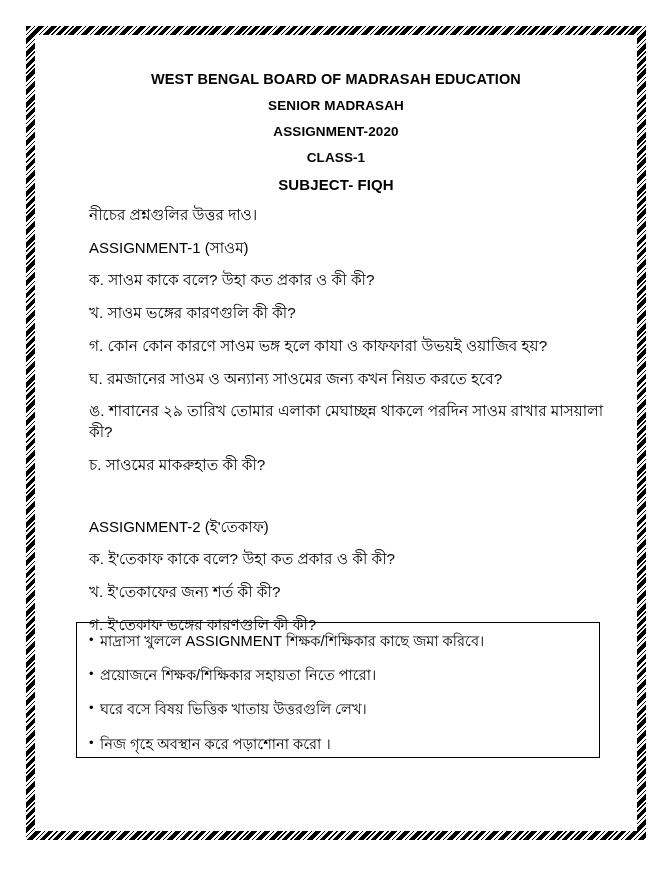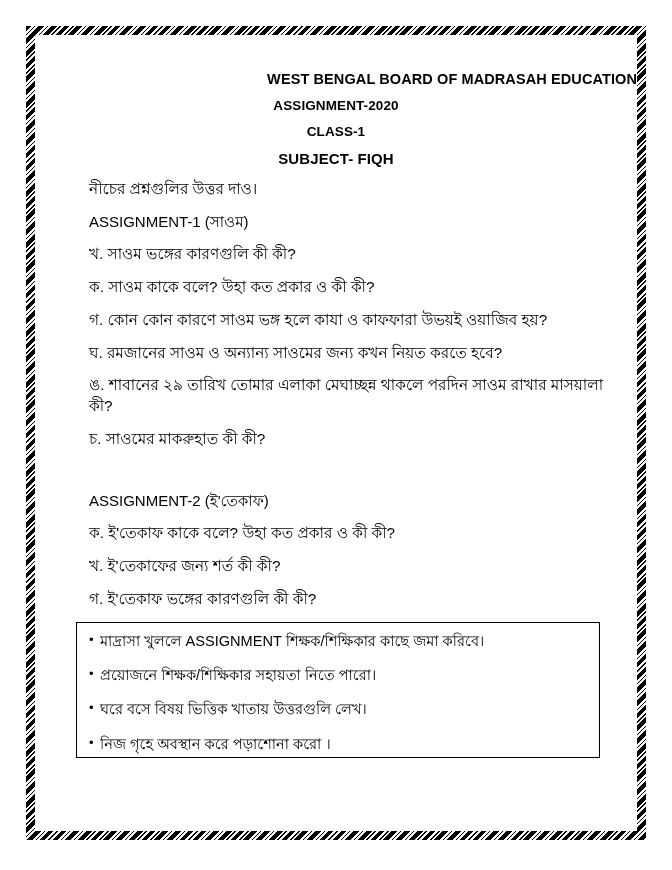--- a/index.html
+++ b/index.html
@@ -51,21 +51,21 @@
   
   .heading-block {
     padding-top: 36px;
     text-align: center;
   }
   .heading {
     font-weight: bold;
     letter-spacing: 0.1px;
     margin: 0 0 11px 0;
   }
-  .heading.h-main   { font-size: 14.5px; text-align: right; }
+  .heading.h-main   { font-size: 14.5px; }
   .heading.h-sub    { font-size: 13.5px; }
   .heading.h-sub2   { font-size: 13.5px; }
   .heading.h-sub3   { font-size: 13.5px; }
   .heading.h-sub4   { font-size: 15px; margin-bottom: 8px; }
 
   
   #body-text {
     padding: 0 8px 0 42px;
     font-size: 15.3px;
     line-height: 1.36;
@@ -112,32 +112,33 @@
 </style>
 </head>
 <body>
 
 <div id="page-frame"></div>
 
 <div id="sheet">
 
   <div class="heading-block">
     <div class="heading h-main">WEST BENGAL BOARD OF MADRASAH EDUCATION</div>
+    <div class="heading h-sub">SENIOR MADRASAH</div>
     <div class="heading h-sub2">ASSIGNMENT-2020</div>
     <div class="heading h-sub3">CLASS-1</div>
     <div class="heading h-sub4">SUBJECT- FIQH</div>
   </div>
 
   <div id="body-text">
 
     <p class="line">নীচের প্রশ্নগুলির উত্তর দাও।</p>
 
     <p class="line latin">ASSIGNMENT-1 (সাওম)</p>
+    <p class="line">ক. সাওম কাকে বলে? উহা কত প্রকার ও কী কী?</p>
     <p class="line">খ. সাওম ভঙ্গের কারণগুলি কী কী?</p>
-    <p class="line">ক. সাওম কাকে বলে? উহা কত প্রকার ও কী কী?</p>
     <p class="line">গ. কোন কোন কারণে সাওম ভঙ্গ হলে কাযা ও কাফফারা উভয়ই ওয়াজিব হয়?</p>
     <p class="line">ঘ. রমজানের সাওম ও অন্যান্য সাওমের জন্য কখন নিয়ত করতে হবে?</p>
     <p class="line">ঙ. শাবানের ২৯ তারিখ তোমার এলাকা মেঘাচ্ছন্ন থাকলে পরদিন সাওম রাখার মাসয়ালা কী?</p>
     <p class="line">চ. সাওমের মাকরুহাত কী কী?</p>
 
     <div class="spacer"></div>
 
     <p class="line latin">ASSIGNMENT-2 (ই'তেকাফ)</p>
     <p class="line">ক. ই'তেকাফ কাকে বলে? উহা কত প্রকার ও কী কী?</p>
     <p class="line">খ. ই'তেকাফের জন্য শর্ত কী কী?</p>

